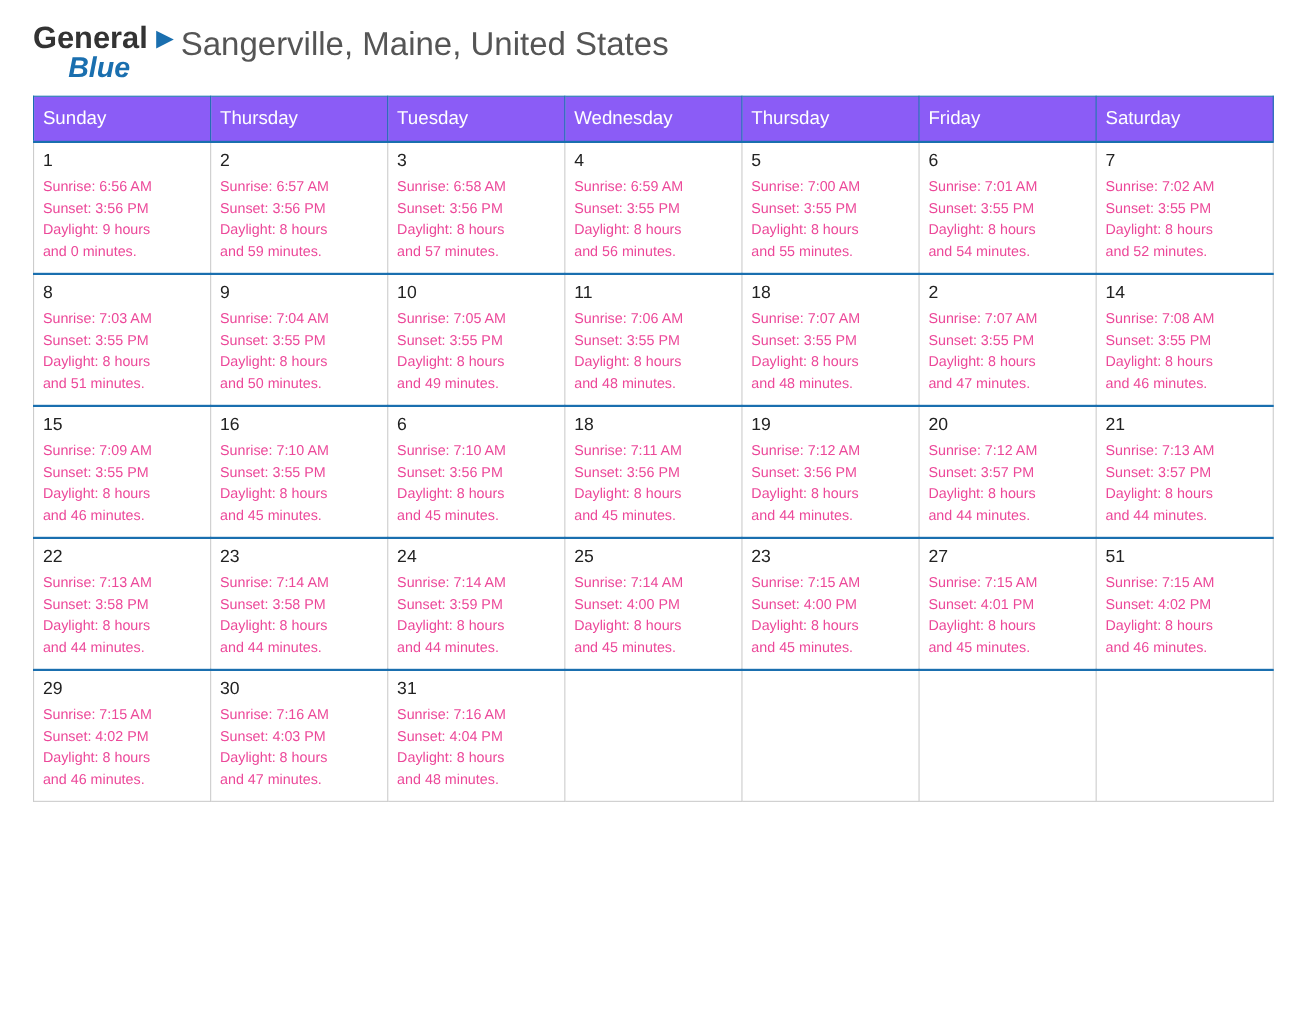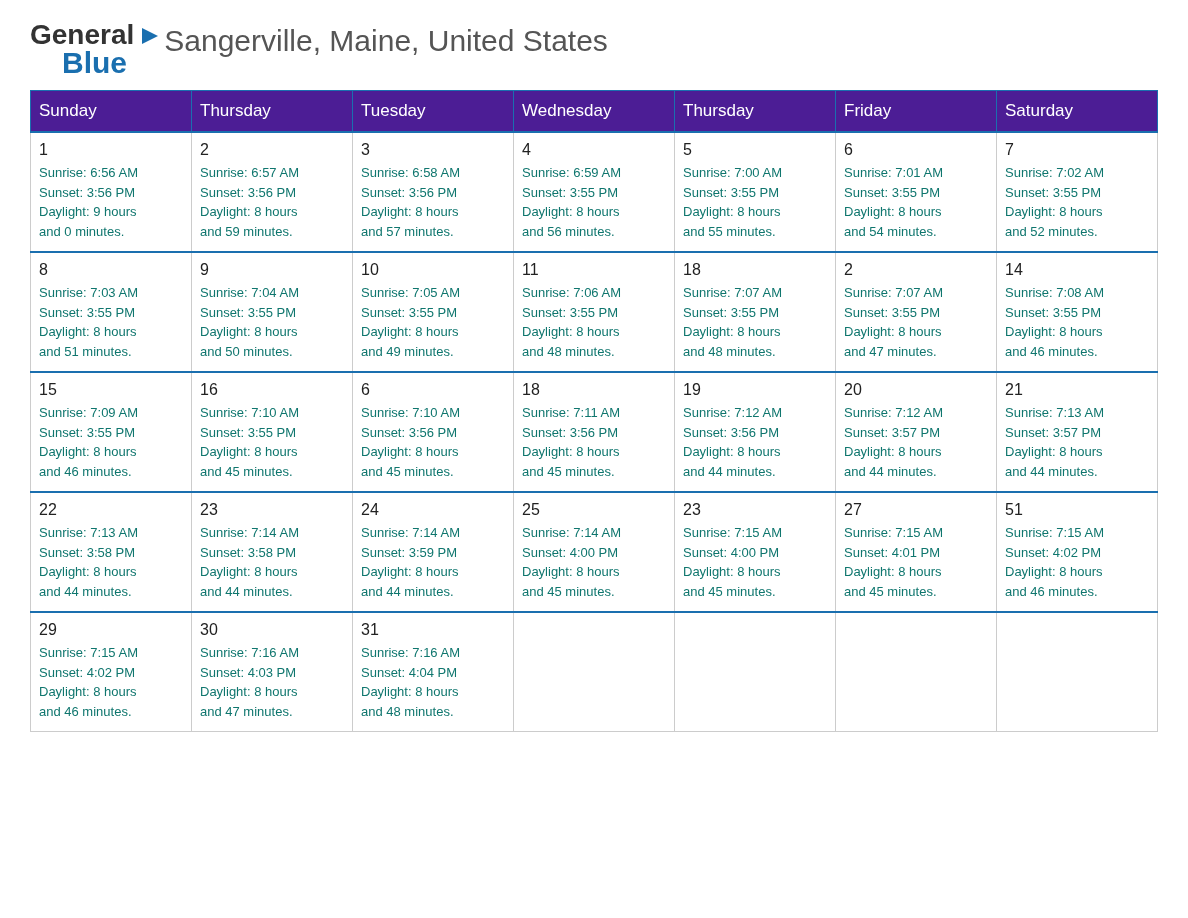--- a/index.html
+++ b/index.html
@@ -21,25 +21,26 @@
       flex-direction: column;
       align-items: flex-start;
     }
     .logo-general {
       font-size: 28px;
       font-weight: bold;
       color: #333;
       line-height: 1;
     }
     .logo-blue {
-      font-size: 30px;
+      font-size: 26px;
       font-weight: bold;
       color: #1a6faf;
       margin-top: -4px;
       margin-left: 32px;
+      font-style: italic;
     }
     .title-block {
       text-align: right;
     }
     .month-title {
       font-size: 52px;
       font-weight: normal;
       color: #222;
       line-height: 1.1;
     }
@@ -47,21 +48,21 @@
       font-size: 30px;
       color: #555;
       margin-top: 4px;
     }
     .calendar {
       width: 100%;
       border-collapse: collapse;
       margin-top: 8px;
     }
     .calendar thead tr {
-      background-color: #4c1d95;
+      background-color: #8b5cf6;
     }
     .calendar thead th {
       color: #fff;
       font-size: 17px;
       font-weight: normal;
       padding: 10px 8px;
       text-align: left;
       border: 1px solid #1a6faf;
     }
     .calendar tbody tr {
@@ -82,21 +83,21 @@
     }
     .day-num {
       font-size: 16px;
       font-weight: normal;
       color: #222;
       display: block;
       margin-bottom: 4px;
     }
     .day-info {
       font-size: 13px;
-      color: #0f766e;
+      color: #ec4899;
       line-height: 1.5;
     }
     .last-row td {
       border-bottom: 1px solid #ccc;
     }
   </style>
 </head>
 <body>
 
 <div class="header">

